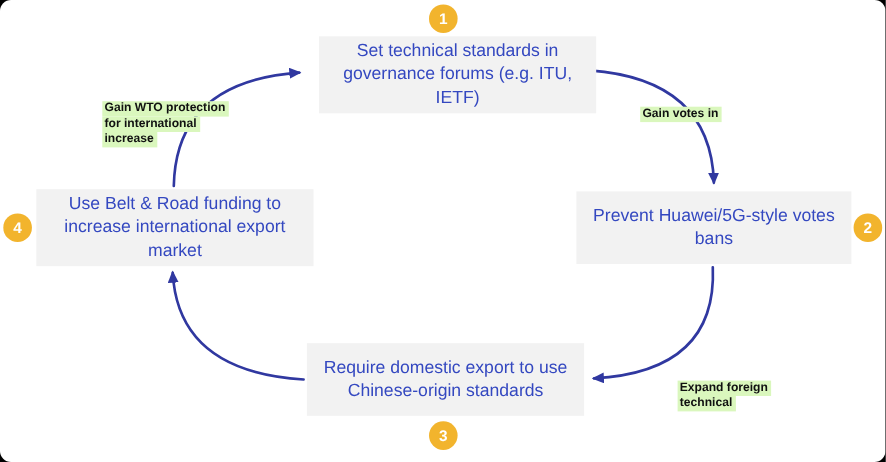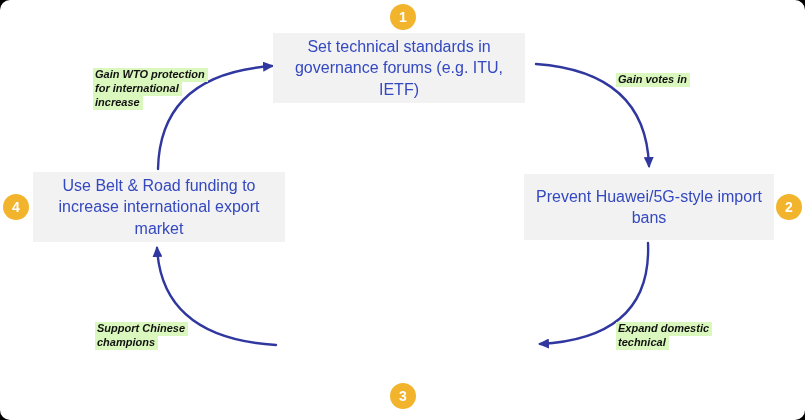--- a/index.html
+++ b/index.html
@@ -23,53 +23,53 @@
     position:absolute;
     background:var(--node-bg,#f2f2f2);
     color:var(--node-text,#3448c0);
     font-size:16px;
     line-height:1.32;
     display:flex;align-items:center;justify-content:center;
     text-align:center;
     padding:8px 10px;
     box-sizing:border-box;
   }
-  .node1{left:273px;top:33px;width:252px;height:70px;}
+  .node1{left:290px;top:33px;width:252px;height:70px;}
   .node2{left:524px;top:174px;width:250px;height:66px;}
   .node3{left:279px;top:312px;width:252px;height:66px;}
   .node4{left:33px;top:172px;width:252px;height:70px;}
   .badge{
     position:absolute;
     width:26px;height:26px;
     border-radius:50%;
     background:var(--badge-bg,#f2b42d);
     color:var(--badge-text,#ffffff);
     font-size:14px;font-weight:bold;
     display:flex;align-items:center;justify-content:center;
   }
   .b1{left:390px;top:4px;}
   .b2{left:776px;top:194px;}
   .b3{left:390px;top:383px;}
   .b4{left:3px;top:194px;}
   .edge-label{
     position:absolute;
-    font-style:italic;
     font-weight:700;
     font-size:11px;
     line-height:1.18;
     color:var(--label-text,#111111);
+    margin-top:24px;
   }
   .edge-label .hl{
     display:block;
     width:fit-content;
     background:var(--highlight,#daf7bd);
     padding:0 3px 1px 2px;
   }
   .el-wto{left:93px;top:68px;}
-  .el-votes{left:616px;top:73px;}
+  .el-votes{left:582px;top:73px;}
   .el-expand{left:616px;top:322px;}
   .el-support{left:95px;top:322px;}
 </style>
 </head>
 <body>
 
 <div class="frame">
 
   <svg class="arrows" viewBox="0 0 805 420" xmlns="http://www.w3.org/2000/svg">
     <defs>
@@ -80,21 +80,24 @@
     <path class="arc" d="M536,64 Q646,72 649,166" marker-end="url(#ah)"></path>
     <path class="arc" d="M648,243 Q652,338 540,344" marker-end="url(#ah)"></path>
     <path class="arc" d="M276,345 Q162,338 157,248" marker-end="url(#ah)"></path>
     <path class="arc" d="M158,169 Q160,74 272,66" marker-end="url(#ah)"></path>
   </svg>
 
   <div class="node node1">
     <span>Set technical standards in governance forums (e.g. ITU, IETF)</span>
   </div>
   <div class="node node2">
-    <span>Prevent Huawei/5G-style import bans</span>
+    <span>Prevent Huawei/5G-style votes bans</span>
+  </div>
+  <div class="node node3">
+    <span>Require domestic export to use Chinese-origin standards</span>
   </div>
   <div class="node node4">
     <span>Use Belt &amp; Road funding to increase international export market</span>
   </div>
 
   <div class="badge b1">1</div>
   <div class="badge b2">2</div>
   <div class="badge b3">3</div>
   <div class="badge b4">4</div>
 
@@ -102,22 +105,18 @@
     <span class="hl">Gain WTO protection</span>
     <span class="hl">for international</span>
     <span class="hl">increase</span>
   </div>
 
   <div class="edge-label el-votes">
     <span class="hl">Gain votes in</span>
   </div>
 
   <div class="edge-label el-expand">
-    <span class="hl">Expand domestic</span>
+    <span class="hl">Expand foreign</span>
     <span class="hl">technical</span>
   </div>
 
-  <div class="edge-label el-support">
-    <span class="hl">Support Chinese</span>
-    <span class="hl">champions</span>
-  </div>
 
 </div>
 
 </body></html>

